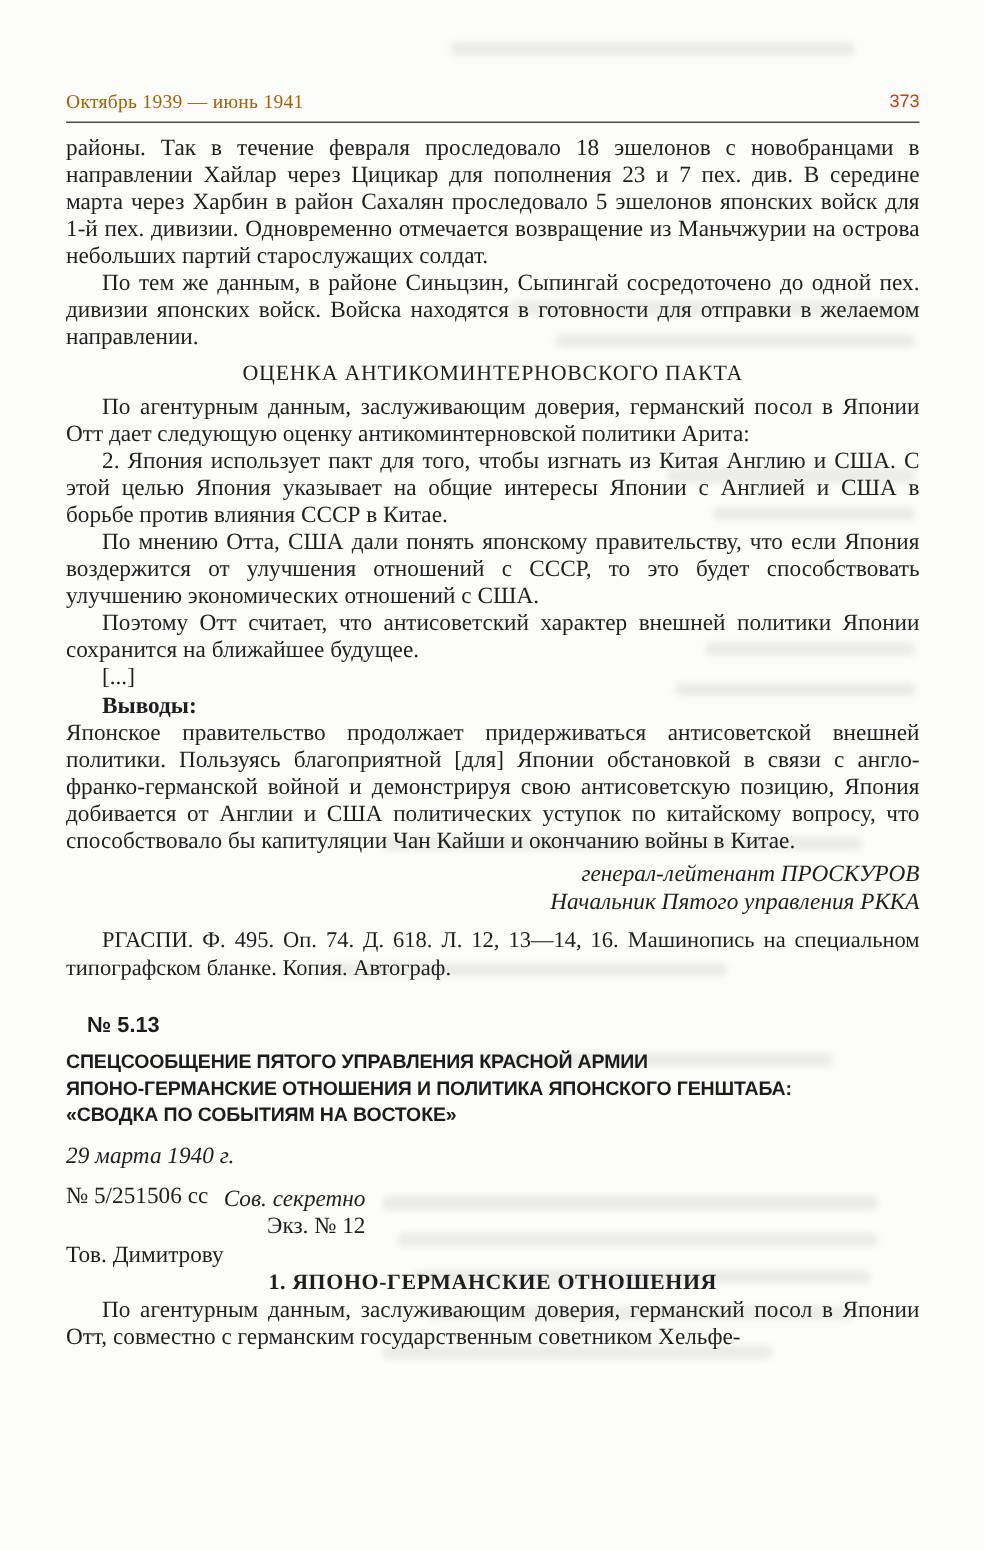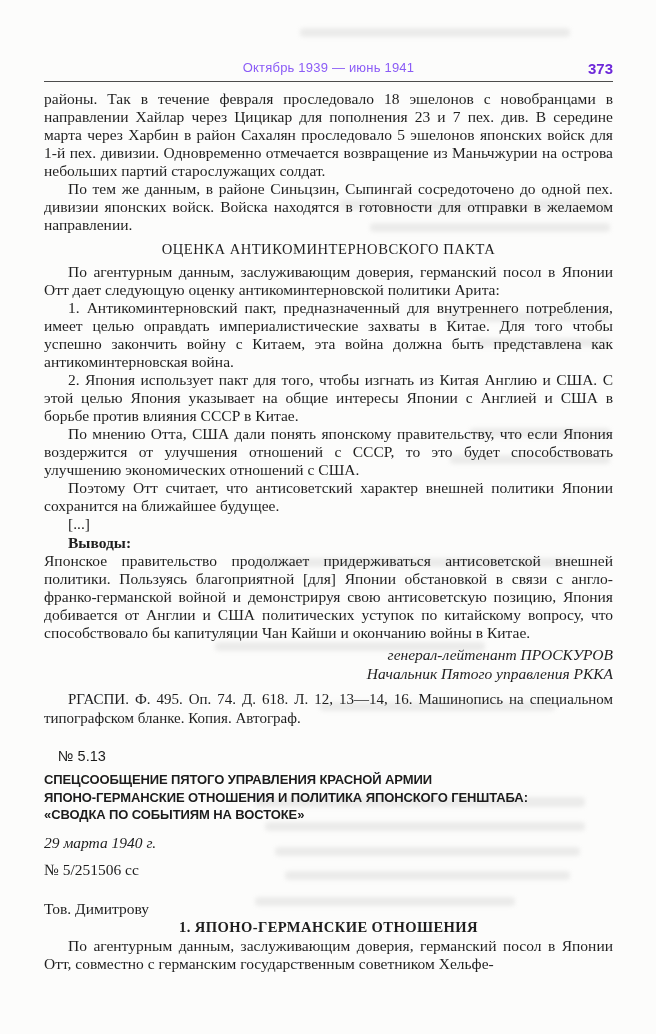--- a/index.html
+++ b/index.html
@@ -12,32 +12,31 @@
     font-family: "Liberation Serif", serif;
     color: #1e1e1e;
     box-sizing: border-box;
     padding: 60px 43px 0 44px;
     overflow: hidden;
   }
   .content { position: relative; z-index: 2; }
   
   .runhead-row { position: relative; height: 17px; }
   .runhead-title {
-    text-align: center;
-    font-family: Liberation Sans, sans-serif;
+    text-align: left;
+    font-family: Liberation Serif, serif;
     font-size: 13px;
     letter-spacing: 0.2px;
-    color: #8b5cf6;
+    color: #a16207;
   }
   .runhead-pagenum {
     position: absolute; right: 0; top: 0;
     font-family: "Liberation Sans", sans-serif;
-    font-size: 15px;
-    color: #6d28d9;
-    font-weight: bold;
+    font-size: 12px;
+    color: #c2410c;
   }
   .head-rule {
     border: none;
     border-bottom: 1.4px solid #4c4c4c;
     margin: 4px 0 8px 0;
   }
   
   p.body {
     margin: 0;
     font-size: 15.5px;
@@ -68,21 +67,21 @@
     font-size: 15px;
     line-height: 18.5px;
     text-indent: 24px;
     text-align: justify;
   }
   
   .doc2-number {
     margin-top: 21px;
     padding-left: 14px;
     font-family: "Liberation Sans", sans-serif;
-    font-weight: normal;
+    font-weight: bold;
     font-size: 14.5px;
     color: #1c1c1c;
   }
   .doc2-title {
     margin-top: 7px;
     font-family: "Liberation Sans", sans-serif;
     font-weight: bold;
     font-size: 13px;
     line-height: 17.5px;
     letter-spacing: -0.1px;
@@ -140,21 +139,20 @@
     <hr class="head-rule">
 
     <p class="body">районы. Так в течение февраля проследовало 18 эшелонов с новобранцами в направлении Хайлар через Цицикар для пополнения 23 и 7 пех. див. В середине марта через Харбин в район Сахалян проследовало 5 эшелонов японских войск для 1-й пех. дивизии. Одновременно отмечается возвращение из Маньчжурии на острова небольших партий старослужащих солдат.</p>
 
     <p class="body indent">По тем же данным, в районе Синьцзин, Сыпингай сосредоточено до одной пех. дивизии японских войск. Войска находятся в готовности для отправки в желаемом направлении.</p>
 
     <h2 class="section-heading">ОЦЕНКА АНТИКОМИНТЕРНОВСКОГО ПАКТА</h2>
 
     <p class="body indent">По агентурным данным, заслуживающим доверия, германский посол в Японии Отт дает следующую оценку антикоминтерновской политики Арита:</p>
 
-    <p class="body indent">1. Антикоминтерновский пакт, предназначенный для внутреннего потребления, имеет целью оправдать империалистические захваты в Китае. Для того чтобы успешно закончить войну с Китаем, эта война должна быть представлена как антикоминтерновская война.</p>
 
     <p class="body indent">2. Япония использует пакт для того, чтобы изгнать из Китая Англию и США. С этой целью Япония указывает на общие интересы Японии с Англией и США в борьбе против влияния СССР в Китае.</p>
 
 
     <p class="body indent">По мнению Отта, США дали понять японскому правительству, что если Япония воздержится от улучшения отношений с СССР, то это будет способствовать улучшению экономических отношений с США.</p>
 
     <p class="body indent">Поэтому Отт считает, что антисоветский характер внешней политики Японии сохранится на ближайшее будущее.</p>
 
     <p class="omission">[...]</p>
 
@@ -177,20 +175,24 @@
       <div>«СВОДКА ПО СОБЫТИЯМ НА ВОСТОКЕ»</div>
     </div>
 
     <div class="doc2-date">29 марта 1940 г.</div>
 
     <div class="doc2-row">
       <div class="doc2-left">
         <div>№ 5/251506 сс</div>
         <div class="addressee">Тов. Димитрову</div>
       </div>
+      <div class="doc2-right">
+        <div class="classification">Сов. секретно</div>
+        <div class="copy-number">Экз. № 12</div>
+      </div>
     </div>
 
     <h2 class="doc2-section-heading">1. ЯПОНО-ГЕРМАНСКИЕ ОТНОШЕНИЯ</h2>
 
     <p class="body indent">По агентурным данным, заслуживающим доверия, германский посол в Японии Отт, совместно с германским государственным советником Хельфе-</p>
 
   </div>
 </div>
 
 </body></html>

